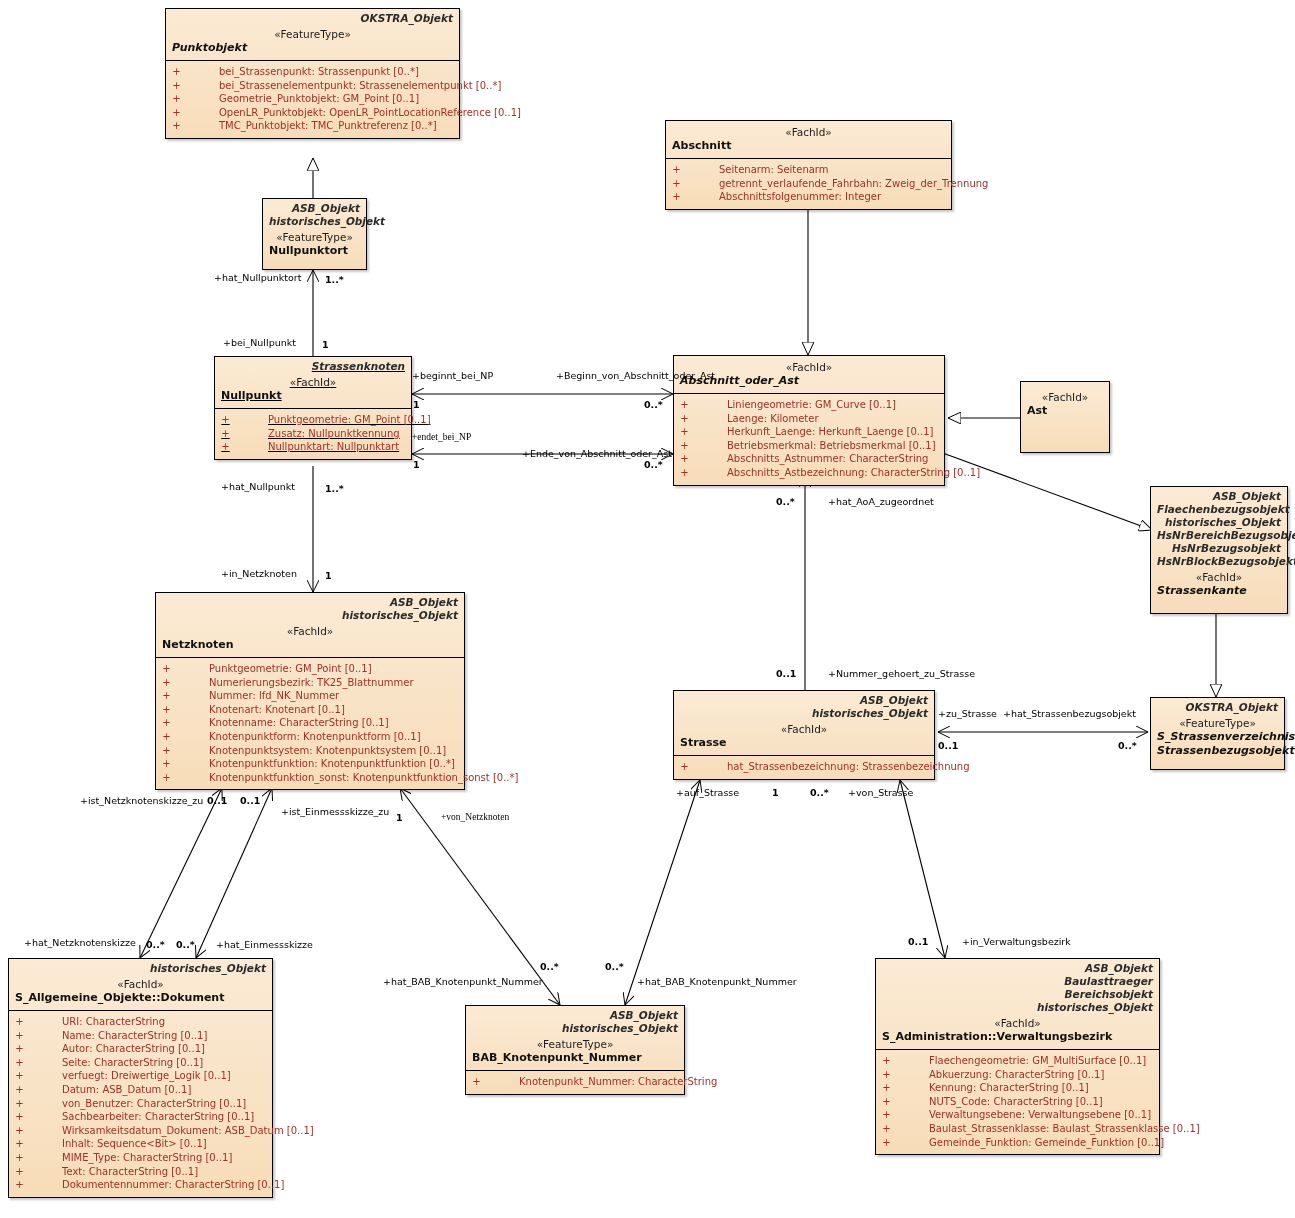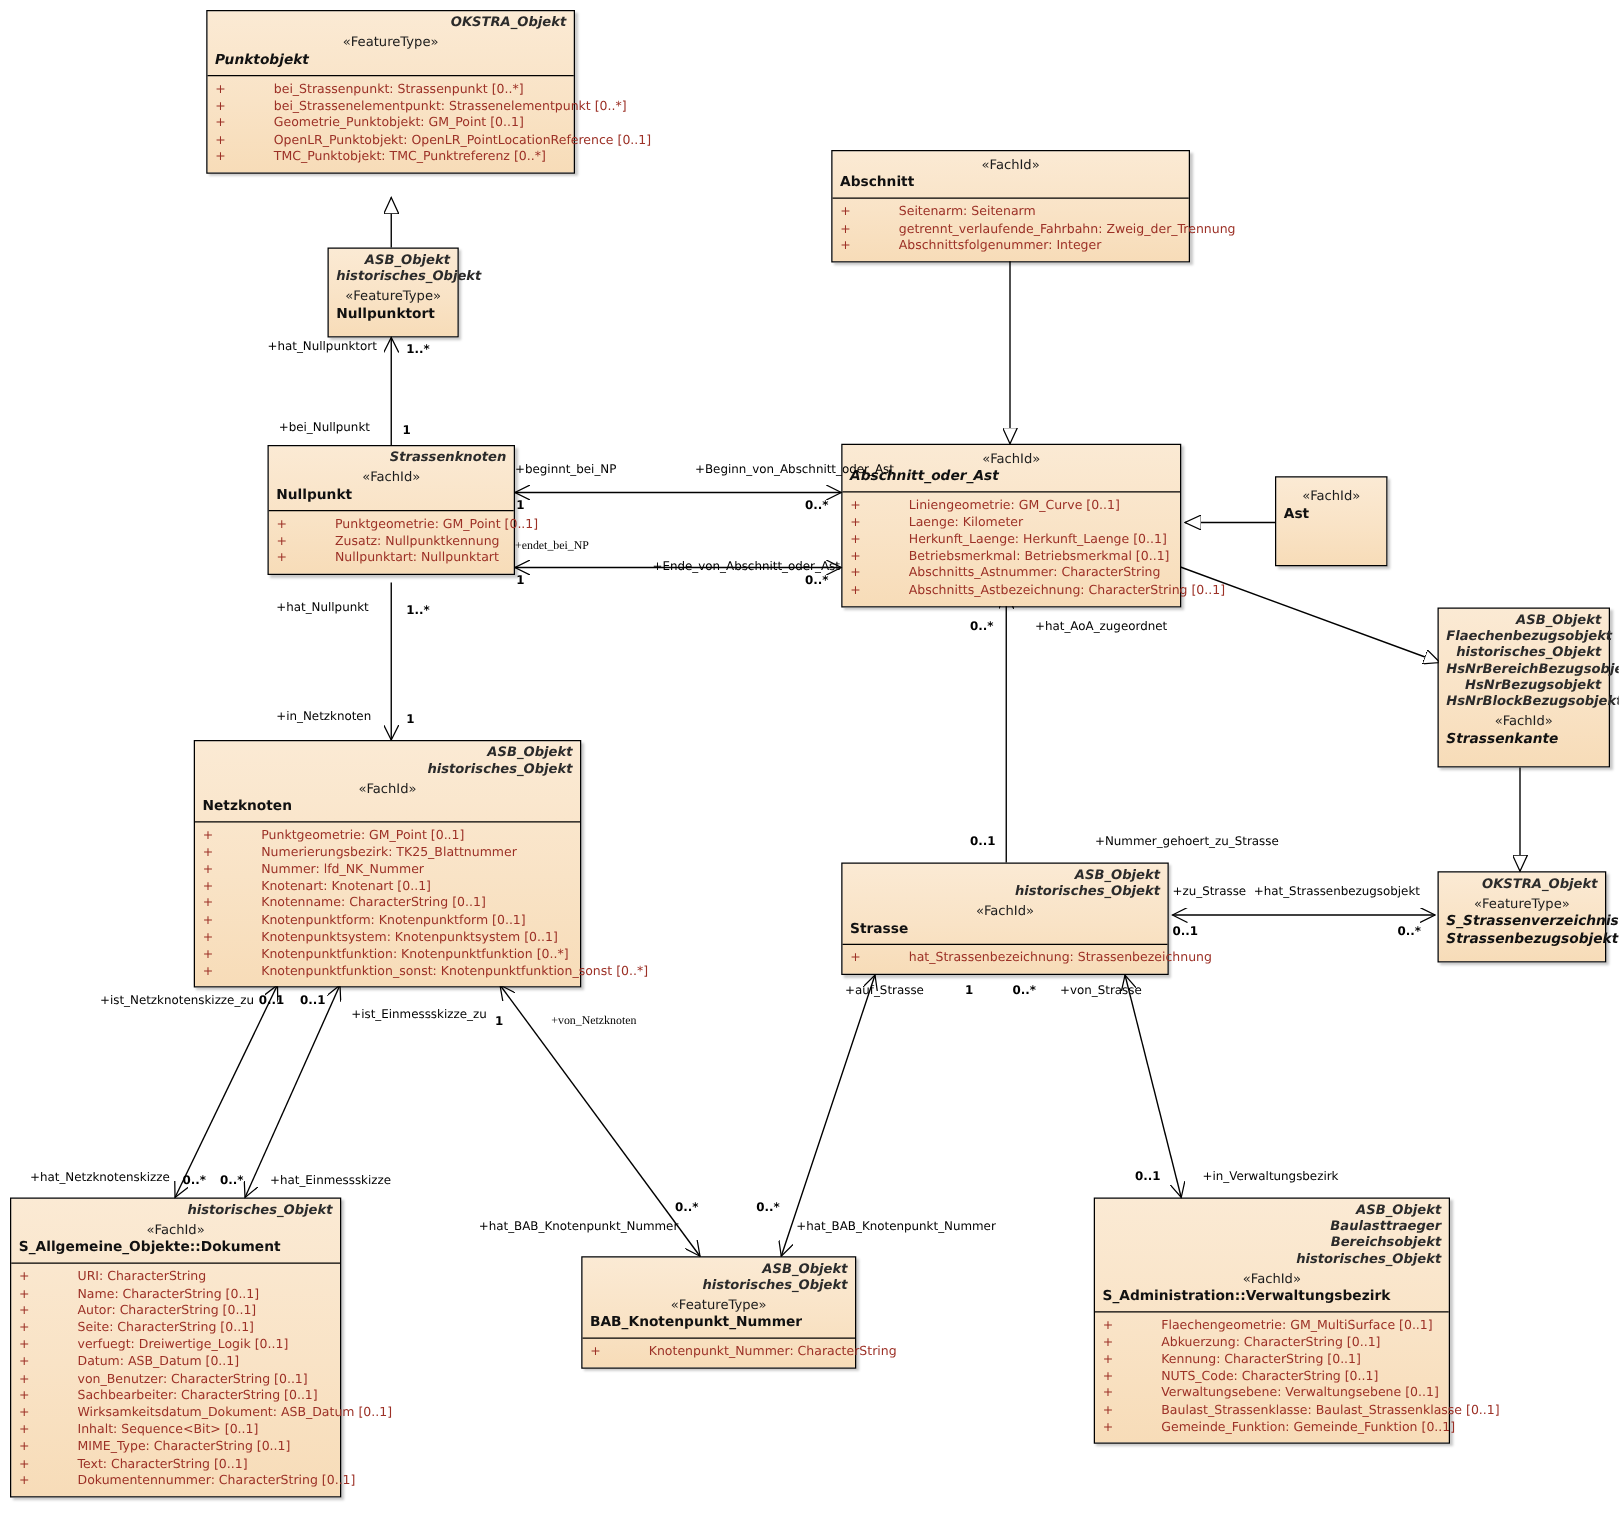--- a/index.html
+++ b/index.html
@@ -141,21 +141,21 @@
           <span class="plus">+</span>
           <span class="txt">getrennt_verlaufende_Fahrbahn: Zweig_der_Trennung</span>
         </div>
       <div class="attr">
           <span class="plus">+</span>
           <span class="txt">Abschnittsfolgenummer: Integer</span>
         </div>
     </div>
   </div>
 
-  <div class="cls" style="left:214px;top:356px;width:198px;">
+  <div class="cls" style="left:214px;top:356px;width:198px;text-decoration:underline;">
     <div class="head">
       <div class="tags">
           <div>Strassenknoten</div>
         </div>
       <div class="stereo">«FachId»</div>
       <div class="cname">Nullpunkt</div>
     </div>
     <div class="attrs">
       <div class="attr">
           <span class="plus">+</span>
@@ -430,21 +430,21 @@
 
   <div class="lbl" style="left:214px;top:272px;">+hat_Nullpunktort</div>
   <div class="lbl" style="left:223px;top:337px;">+bei_Nullpunkt</div>
   <div class="lbl" style="left:221px;top:481px;">+hat_Nullpunkt</div>
   <div class="lbl" style="left:221px;top:568px;">+in_Netzknoten</div>
   <div class="lbl" style="left:412px;top:370px;">+beginnt_bei_NP</div>
   <div class="lbl" style="left:522px;top:370px;margin-left:34px;">+Beginn_von_Abschnitt_oder_Ast</div>
   <div class="lbl" style="left:412px;top:432px;font-family:Liberation Serif, serif;">+endet_bei_NP</div>
   <div class="lbl" style="left:522px;top:432px;margin-top:16px;">+Ende_von_Abschnitt_oder_Ast</div>
   <div class="lbl" style="left:828px;top:496px;">+hat_AoA_zugeordnet</div>
-  <div class="lbl" style="left:828px;top:668px;margin-left:48px;">+Nummer_gehoert_zu_Strasse</div>
+  <div class="lbl" style="left:828px;top:668px;">+Nummer_gehoert_zu_Strasse</div>
   <div class="lbl" style="left:938px;top:708px;">+zu_Strasse</div>
   <div class="lbl" style="left:1003px;top:708px;">+hat_Strassenbezugsobjekt</div>
   <div class="lbl" style="left:676px;top:787px;">+auf_Strasse</div>
   <div class="lbl" style="left:848px;top:787px;">+von_Strasse</div>
   <div class="lbl" style="left:80px;top:795px;">+ist_Netzknotenskizze_zu</div>
   <div class="lbl" style="left:281px;top:806px;">+ist_Einmessskizze_zu</div>
   <div class="lbl" style="left:24px;top:937px;">+hat_Netzknotenskizze</div>
   <div class="lbl" style="left:216px;top:939px;">+hat_Einmessskizze</div>
   <div class="lbl" style="left:441px;top:812px;font-family:Liberation Serif, serif;">+von_Netzknoten</div>
   <div class="lbl" style="left:383px;top:976px;">+hat_BAB_Knotenpunkt_Nummer</div>

